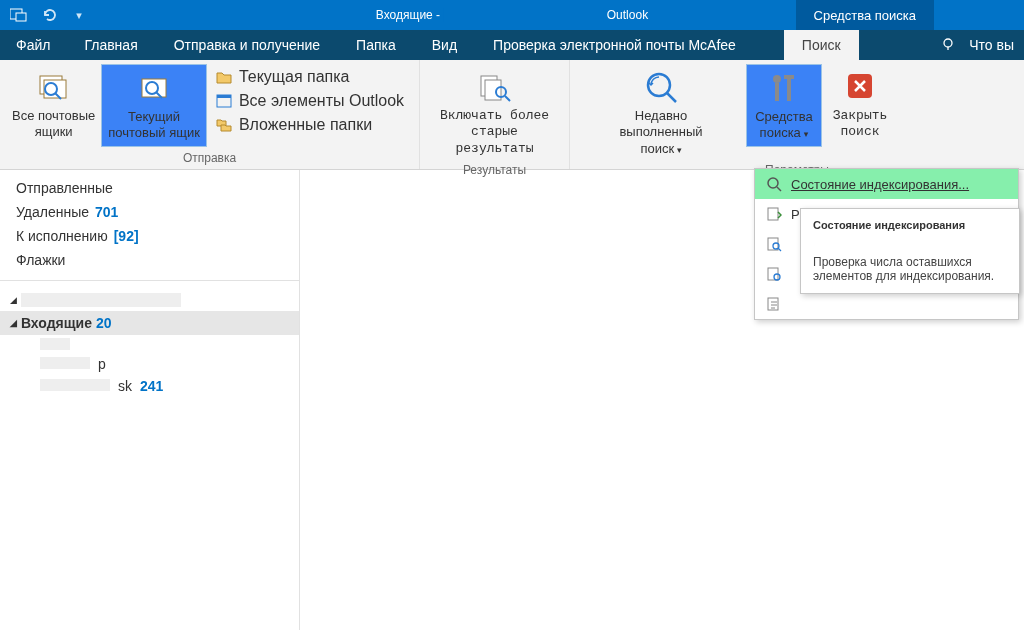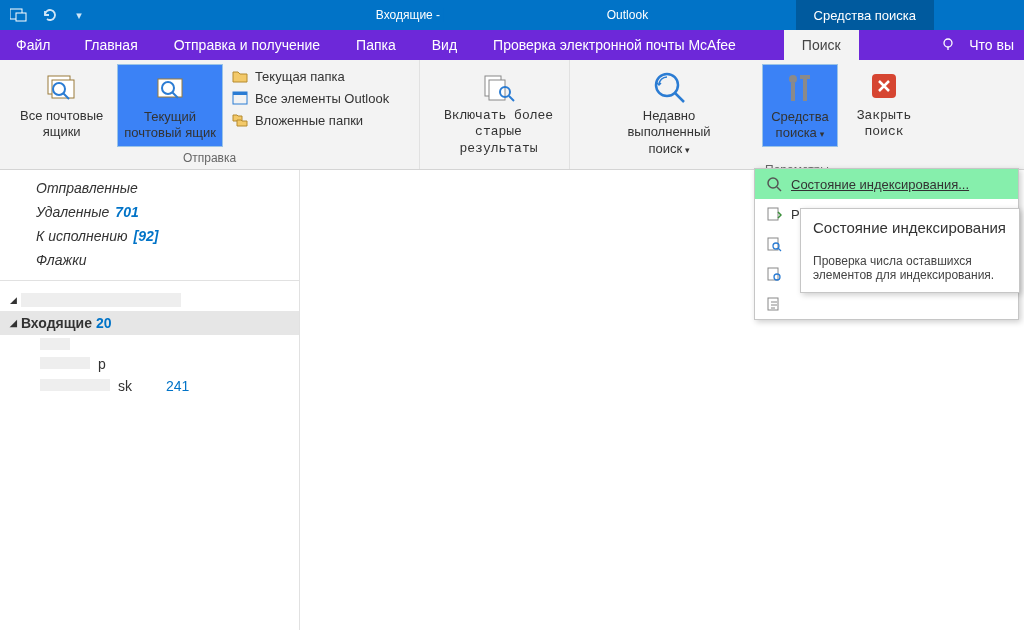--- a/index.html
+++ b/index.html
@@ -7,66 +7,66 @@
 
   
   .titlebar { background: #0173c7; height: 30px; display: flex; align-items: center; color: #fff; font-size: 12px; position: relative; }
   .qat { display: flex; align-items: center; gap: 4px; padding: 0 6px; }
   .qat-btn { width: 26px; height: 26px; display: flex; align-items: center; justify-content: center; color: #fff; }
   .title-center { position: absolute; left: 50%; transform: translateX(-50%); white-space: nowrap; }
   .title-redact { display: inline-block; width: 160px; height: 14px; background: #0173c7; vertical-align: middle; }
   .context-tab { position: absolute; right: 90px; top: 0; height: 30px; background: #005a9e; color: #fff; display: flex; align-items: center; padding: 0 18px; font-size: 13px; }
 
   
-  .tabsrow { background: #6d28d9; height: 30px; display: flex; align-items: stretch; color: #fff; font-size: 14px; }
+  .tabsrow { background: #0c4a6e; height: 30px; display: flex; align-items: stretch; color: #fff; font-size: 14px; }
   .tab { padding: 0 18px; display: flex; align-items: center; cursor: pointer; }
   .tab.file { padding: 0 16px; }
   .tab.active { background: #f3f3f3; color: #444; }
   .tell-me { margin-left: auto; display: flex; align-items: center; gap: 14px; padding: 0 10px; }
 
   
   .ribbon { background: #f3f3f3; border-bottom: 1px solid #d4d4d4; height: 110px; display: flex; align-items: stretch; position: relative; }
   .group { border-right: 1px solid #e1e1e1; display: flex; flex-direction: column; }
   .group-body { flex: 1; display: flex; align-items: flex-start; padding: 4px 6px 0 6px; }
   .group-label { text-align: center; font-size: 12px; color: #666; padding: 2px 0 4px 0; }
 
-  .big-btn { display: flex; flex-direction: column; align-items: center; justify-content: center; padding: 4px 6px; font-size: 13px; color: #333; text-align: center; line-height: 1.25; cursor: pointer; margin-left: 8px; }
+  .big-btn { display: flex; flex-direction: column; align-items: center; justify-content: center; padding: 4px 6px; font-size: 13px; color: #333; text-align: center; line-height: 1.25; cursor: pointer; }
   .big-btn.active { background: #3b82f6; border: 1px solid #9ac3e6; }
   .big-icon { width: 40px; height: 36px; margin-bottom: 4px; display: flex; align-items: center; justify-content: center; }
   .big-btn .lbl { max-width: 110px; }
 
   .stack { display: flex; flex-direction: column; gap: 2px; padding-top: 2px; }
-  .small-btn { display: flex; align-items: center; gap: 6px; font-size: 13px; color: #333; padding: 2px 4px; cursor: pointer; white-space: nowrap; }
+  .small-btn { display: flex; align-items: center; gap: 6px; font-size: 16px; color: #333; padding: 2px 4px; cursor: pointer; white-space: nowrap; }
   .small-icon { width: 18px; height: 16px; display: inline-flex; align-items: center; justify-content: center; }
 
   .caret { font-size: 9px; margin-left: 3px; }
 
   
   .main { display: flex; height: calc(630px - 30px - 30px - 110px); }
   .nav { width: 300px; border-right: 1px solid #e1e1e1; font-size: 14px; color: #333; padding-top: 6px; }
-  .nav-item { padding: 4px 36px; display: flex; align-items: center; gap: 6px; cursor: pointer; font-style: italic; }
+  .nav-item { padding: 4px 16px; display: flex; align-items: center; gap: 6px; cursor: pointer; }
   .nav-item .count { color: #0173c7; font-weight: 600; }
   .nav-item .count.bracket::before { content: "["; }
   .nav-item .count.bracket::after { content: "]"; }
   .nav-sep { height: 1px; background: #e1e1e1; margin: 8px 0; }
   .nav-account { padding: 4px 10px; display: flex; align-items: center; gap: 4px; }
   .tri { font-size: 9px; color: #333; }
   .nav-inbox { background: #e6e6e6; font-weight: 700; padding: 4px 10px; display: flex; align-items: center; gap: 4px; }
   .nav-sub { padding: 3px 10px 3px 40px; display: flex; gap: 8px; align-items: baseline; }
   .redact-sm { display: inline-block; background: #eee; height: 12px; }
 
   
   .menu { position: absolute; top: 168px; left: 754px; width: 265px; background: #fff; border: 1px solid #c6c6c6; box-shadow: 2px 2px 6px rgba(0,0,0,.2); font-size: 13px; color: #333; z-index: 10; }
   .menu-item { display: flex; align-items: center; gap: 8px; padding: 6px 10px; cursor: pointer; }
   .menu-item.hover { background: #86efac; }
   .menu-icon { width: 18px; height: 18px; display: inline-flex; align-items: center; justify-content: center; }
   .menu-item .txt { flex: 1; white-space: nowrap; overflow: hidden; }
 
   .tooltip { position: absolute; top: 208px; left: 800px; width: 220px; background: #fff; border: 1px solid #c6c6c6; box-shadow: 2px 2px 6px rgba(0,0,0,.2); padding: 10px 12px; font-size: 12px; color: #444; z-index: 11; }
-  .tooltip .tt-title { font-weight: 400; margin-bottom: 18px; font-size: 15px; color: #333; }
+  .tooltip .tt-title { font-weight: 700; margin-bottom: 24px; font-size: 11px; color: #333; }
 </style>
 </head>
 <body>
 
 <div class="titlebar">
   <div class="qat">
     <div class="qat-btn">
       <svg width="18" height="16" viewBox="0 0 18 16">
           <rect x="0" y="2" width="12" height="10" fill="none" stroke="#fff" stroke-width="1"></rect>
           <rect x="6" y="6" width="10" height="8" fill="#0173c7" stroke="#fff" stroke-width="1"></rect>
@@ -174,20 +174,21 @@
               <rect x="4" y="6" width="16" height="20" fill="#fff" stroke="#888"></rect>
               <rect x="8" y="10" width="16" height="20" fill="#fff" stroke="#888"></rect>
               <circle cx="24" cy="22" r="5" fill="none" stroke="#2b7cd3" stroke-width="2"></circle>
               <line x1="28" y1="26" x2="33" y2="31" stroke="#2b7cd3" stroke-width="2"></line>
             </svg>
         </div>
         <div class="lbl" style="white-space:pre-line;font-family:Liberation Mono, monospace;">Включать более
 старые результаты</div>
       </div>
     </div>
+    <div class="group-label">Результаты</div>
   </div>
 
   <div class="group" style="flex:1;border-right:none;">
     <div class="group-body" style="justify-content:flex-start;">
       <div class="big-btn" style="width:170px;">
         <div class="big-icon">
           <svg width="40" height="34" viewBox="0 0 40 34">
               <circle cx="18" cy="16" r="11" fill="none" stroke="#2b7cd3" stroke-width="2.5"></circle>
               <line x1="26" y1="24" x2="35" y2="33" stroke="#2b7cd3" stroke-width="2.5"></line>
               <path d="M10 16a8 8 0 0 1 8-8" fill="none" stroke="#2b7cd3" stroke-width="1.5"></path>
@@ -255,21 +256,21 @@
     <div class="nav-sub">
       <span class="redact-sm" style="width:30px;"></span>
     </div>
     <div class="nav-sub">
       <span class="redact-sm" style="width:50px;"></span>
       <span>р</span>
     </div>
     <div class="nav-sub">
       <span class="redact-sm" style="width:70px;"></span>
       <span>sk</span>
-      <span style="color:#0173c7;font-weight:400;margin-left:26px;">241</span>
+      <span style="color:#0173c7;font-weight:700;">241</span>
     </div>
   </div>
   <div style="flex:1;background:#fff;"></div>
 </div>
 
 <div class="menu">
   <div class="menu-item hover">
     <span class="menu-icon">
       <svg width="16" height="16" viewBox="0 0 16 16">
           <circle cx="7" cy="7" r="5" fill="none" stroke="#555" stroke-width="1.5"></circle>

